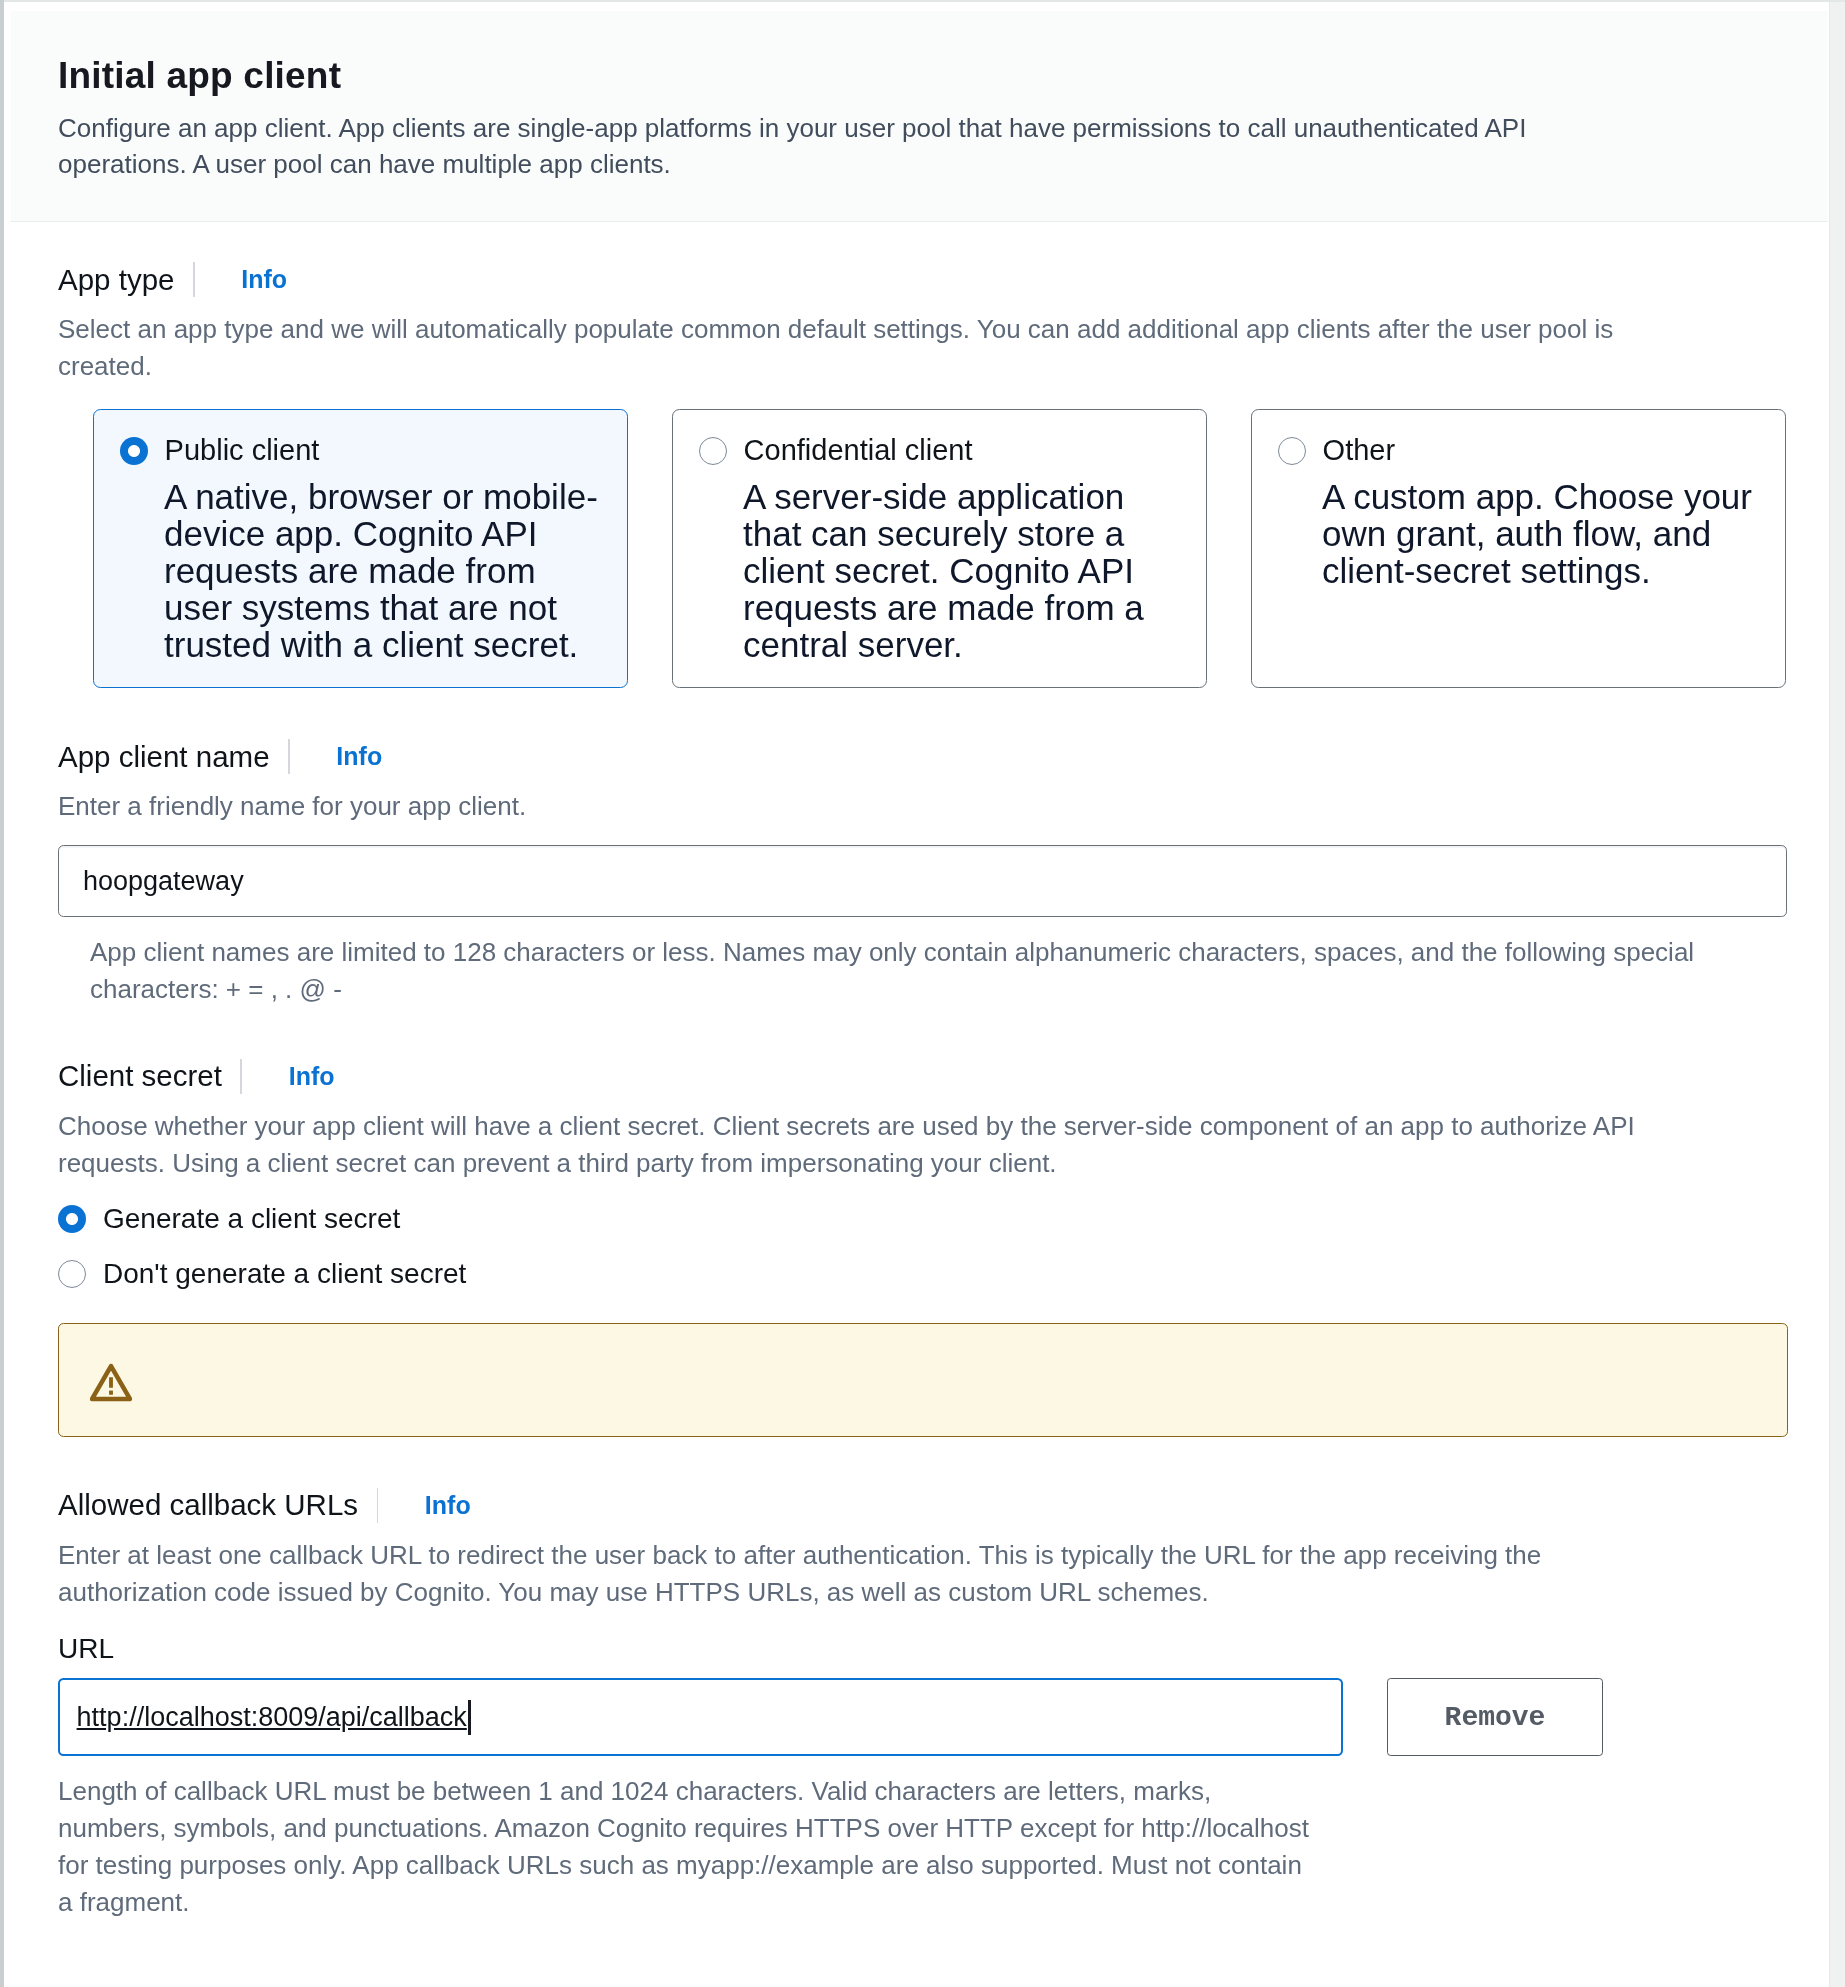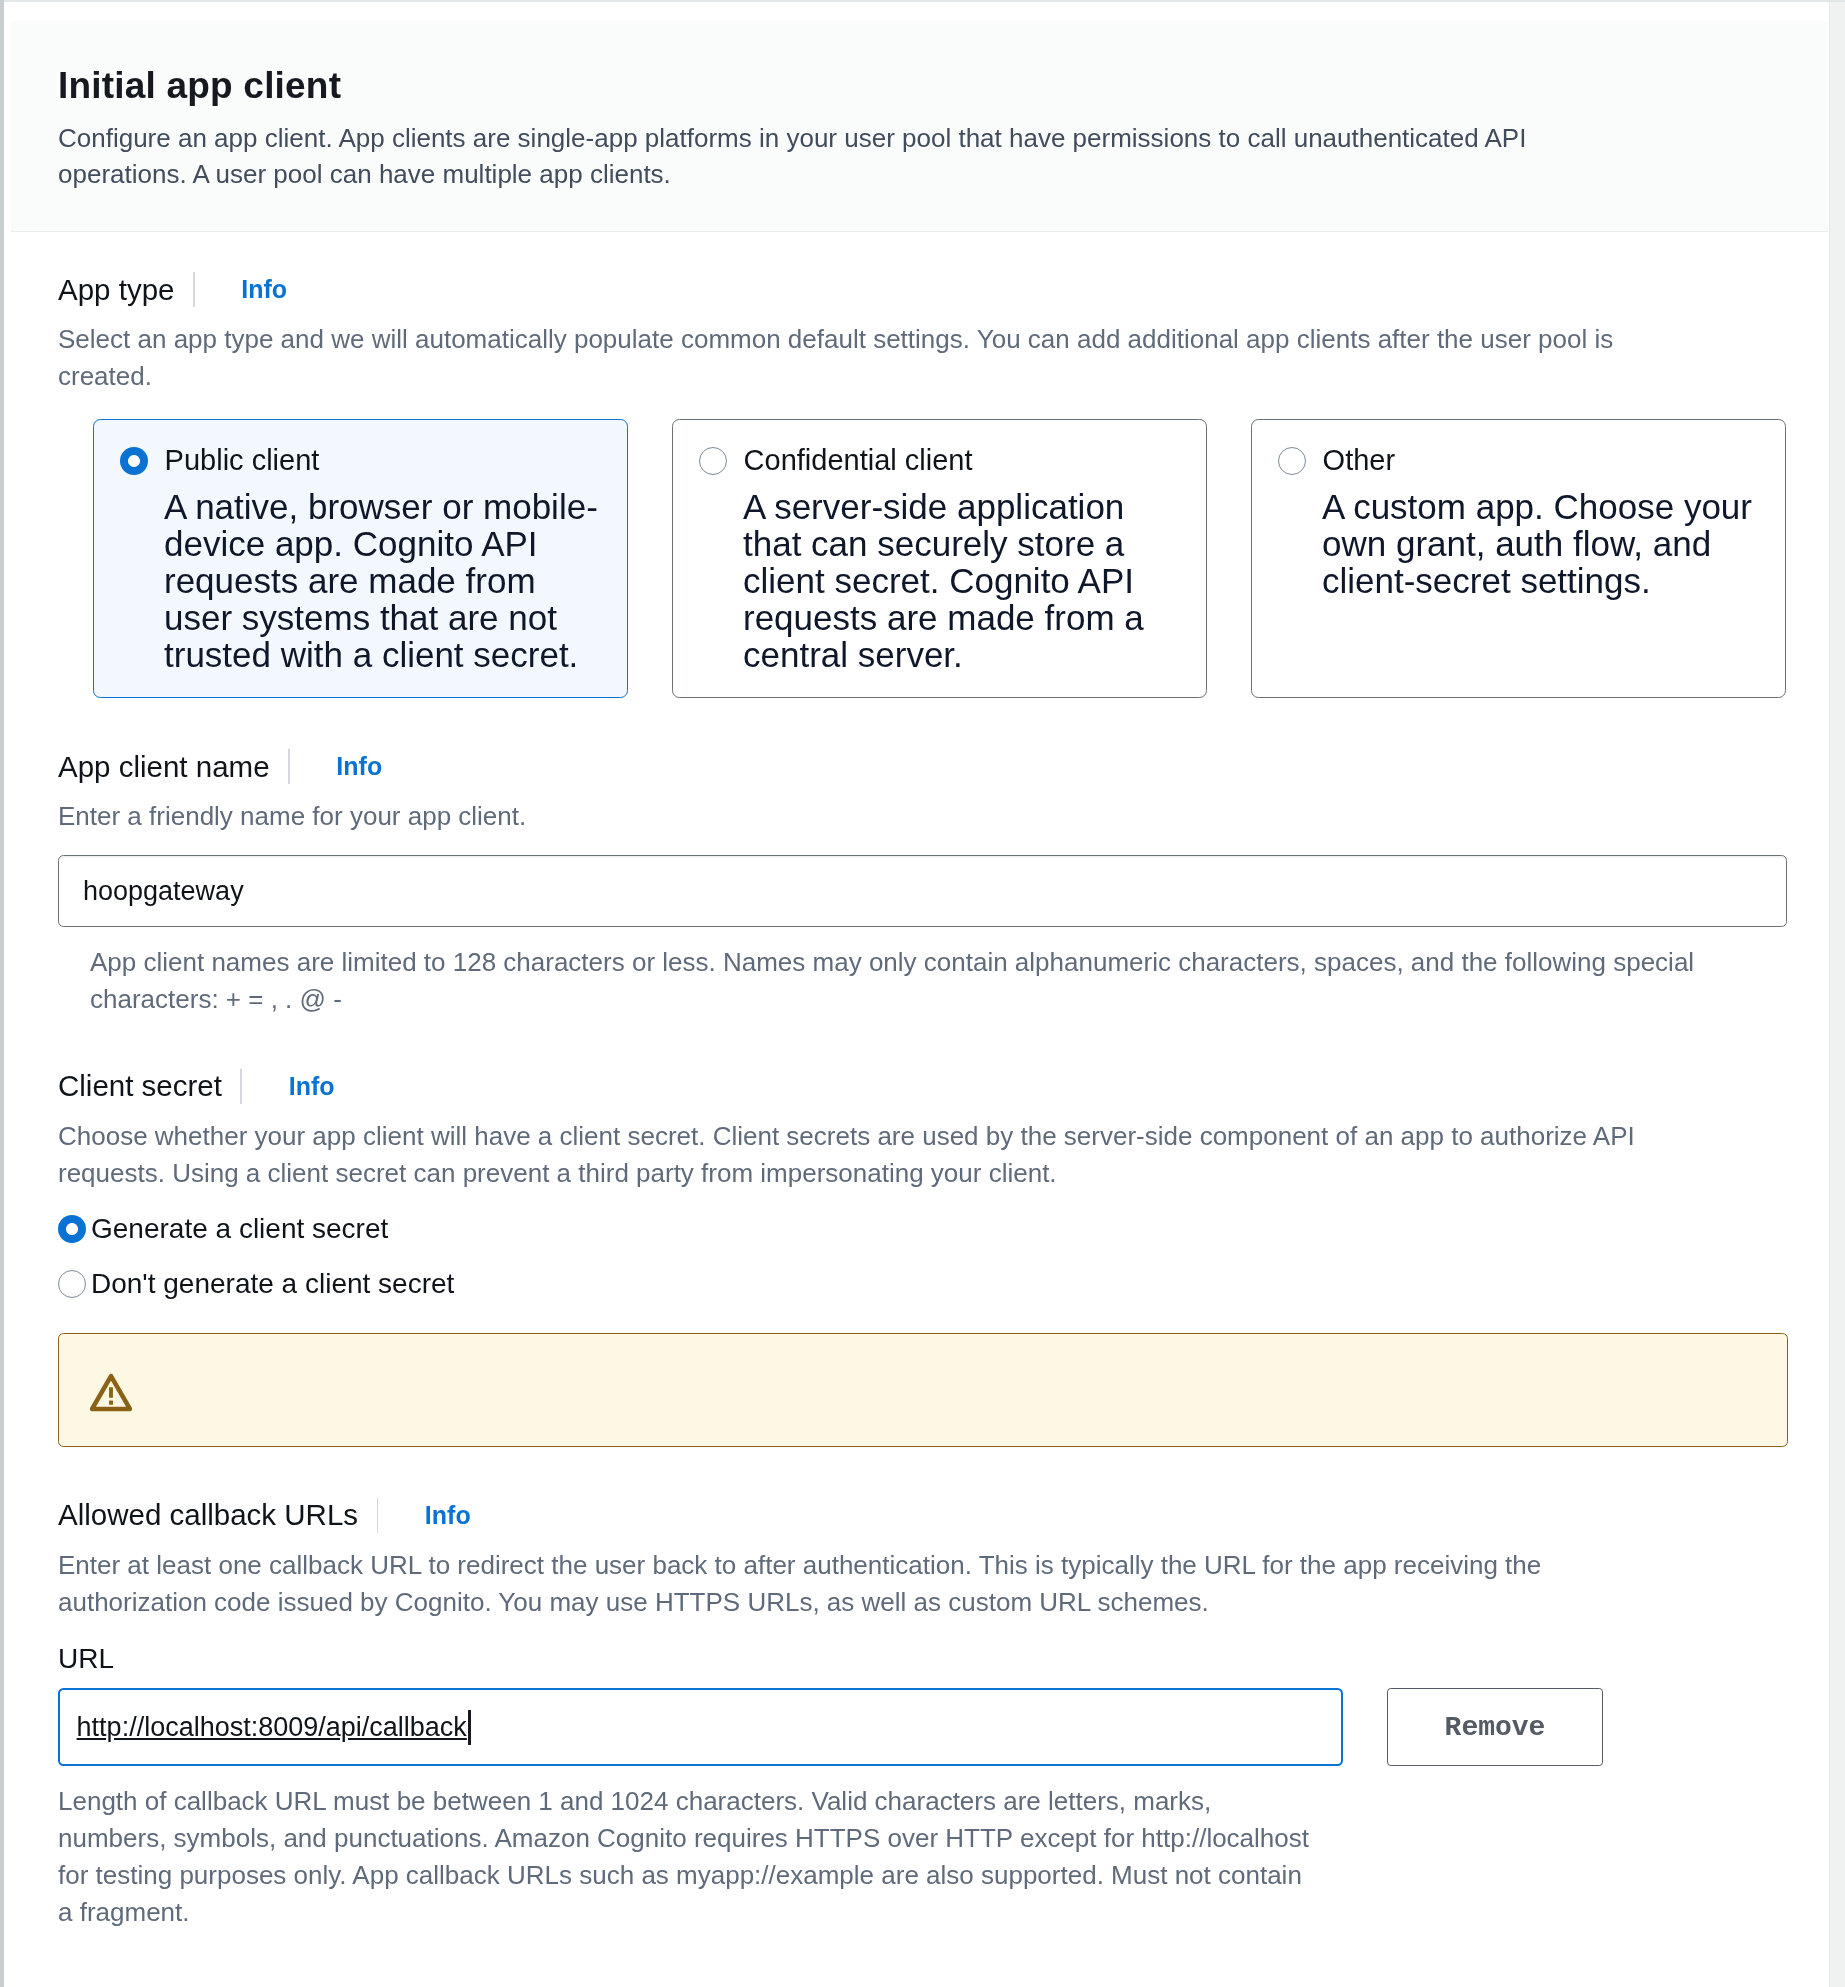--- a/index.html
+++ b/index.html
@@ -7,21 +7,21 @@
     width:1846px;height:1987px;position:relative;overflow:hidden;
     background:#ffffff;
     font-family:"Liberation Sans", sans-serif;
     -webkit-font-smoothing:antialiased;
     color:#0f141a;
   }
   .top-hairline{position:absolute;top:0;left:0;width:1846px;height:1.8px;background:#e4e7e7;}
   .left-edge{position:absolute;top:0;left:0;width:3.7px;height:1987px;background:#c9ced0;}
   .scroll-gutter{position:absolute;top:1.8px;right:0;width:17.5px;height:1985px;background:#f0f2f2;border-left:1.8px solid #e6e9e9;box-sizing:border-box;}
 
-  .panel{position:absolute;left:11px;top:21px;width:1817px;}
+  .panel{position:absolute;left:11px;top:11px;width:1817px;}
   .panel-header{background:#fafbfb;padding:44px 46px 39px 47px;border-bottom:1.8px solid #eaeded;}
   .panel-title{font-size:37px;font-weight:700;color:#16191f;letter-spacing:0.2px;}
   .panel-desc{margin-top:13px;font-size:26px;line-height:36px;color:#414d5c;max-width:1597px;}
 
   .panel-body{background:#ffffff;padding:37px 42px 9.2px 47px;}
 
   .section{margin-top:48px;}
   .section:first-child{margin-top:0;}
   .label-row{display:flex;align-items:center;height:41px;}
   .field-label{font-size:29.5px;font-weight:400;color:#0f141a;}
@@ -40,21 +40,21 @@
   .tile-title{font-size:29px;color:#0f141a;}
   .tile-desc{margin:11px 0 0 44px;font-size:35px;line-height:37px;color:#0f172a;}
 
   .text-input{margin-top:20px;box-sizing:border-box;width:1729px;height:72px;
       border:1.8px solid #687078;border-radius:5.5px;background:#fff;
       box-shadow:inset 0 1.8px 0 rgba(0,0,0,0.05);
       display:flex;align-items:center;padding:0 24px;font-size:27px;color:#0f141a;cursor:text;}
   .constraint{margin-top:16.6px;font-size:26px;line-height:37px;color:#5f6b7a;margin-left:32px;}
 
   .radio-group{margin-top:16.6px;}
-  .radio-row{display:flex;align-items:center;gap:5px;height:42px;margin-top:13px;cursor:pointer;}
+  .radio-row{display:flex;align-items:center;gap:17px;height:42px;margin-top:13px;cursor:pointer;}
   .radio-row:first-child{margin-top:0;}
   .radio-label{font-size:28px;color:#0f141a;}
 
   .warning-box{margin-top:28px;box-sizing:border-box;width:1730px;
       border:1.8px solid #8a6116;border-radius:5.5px;background:#fcf8e3;
       padding:31px 31px;display:flex;gap:24px;align-items:flex-start;}
   .warning-icon{flex:0 0 auto;margin-top:7.4px;}
   .warning-text{font-size:28px;line-height:48px;color:#0f141a;max-width:1495px;}
 
   .url-label{margin-top:22px;font-size:28px;color:#0f141a;height:31px;}

